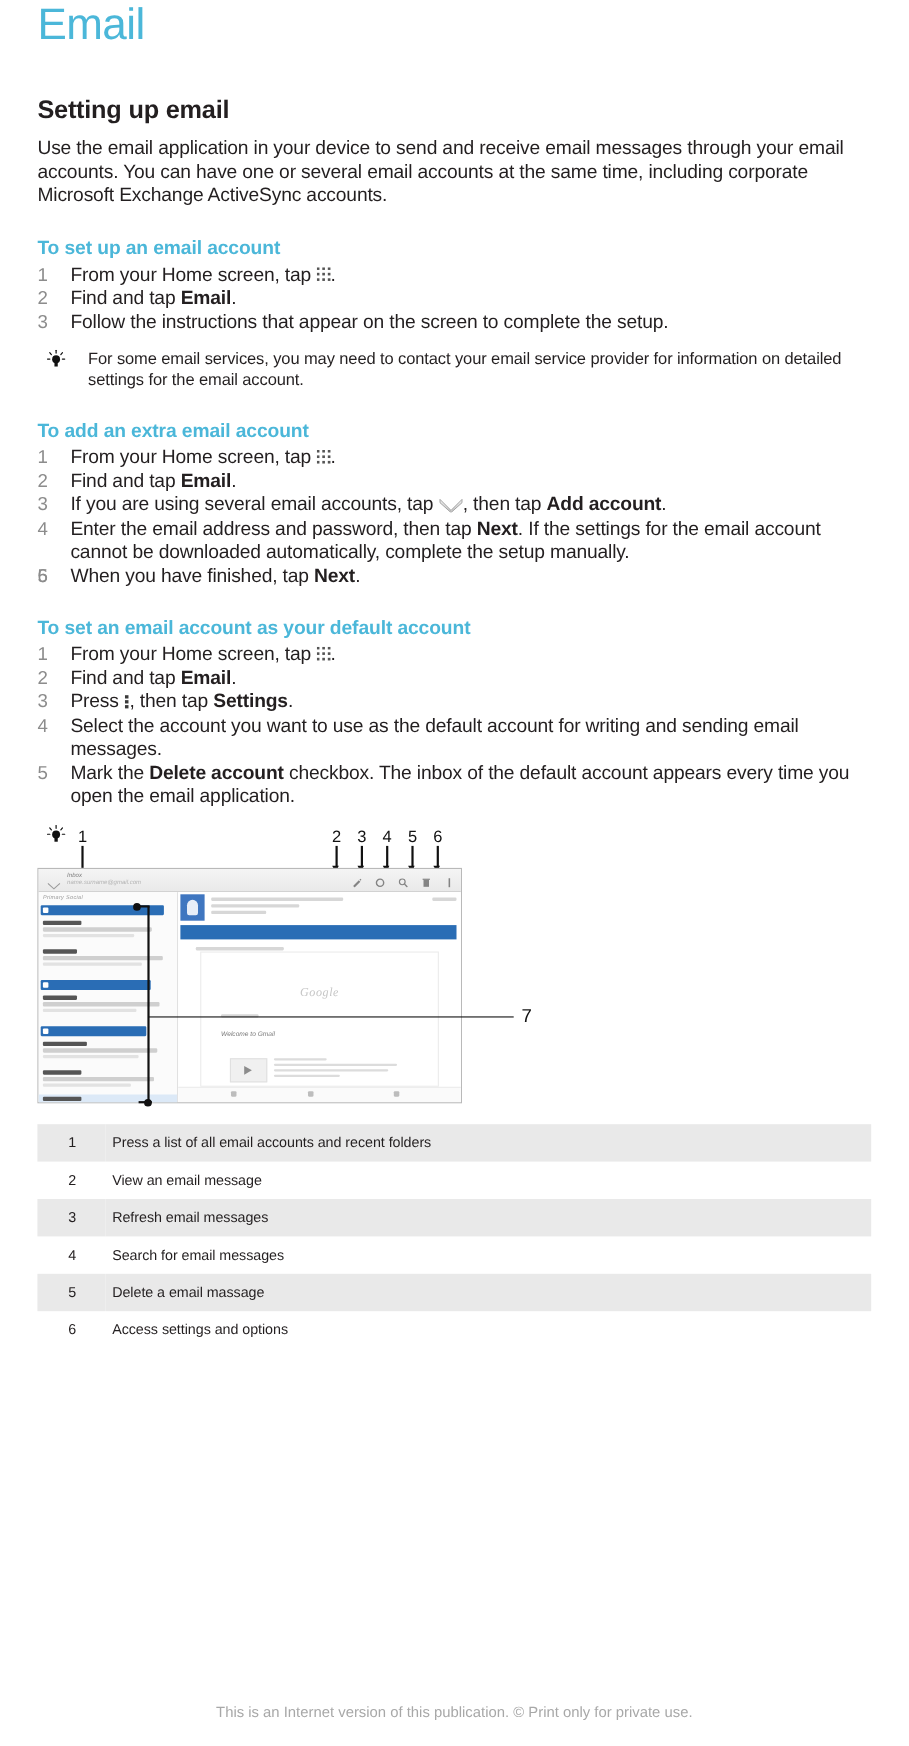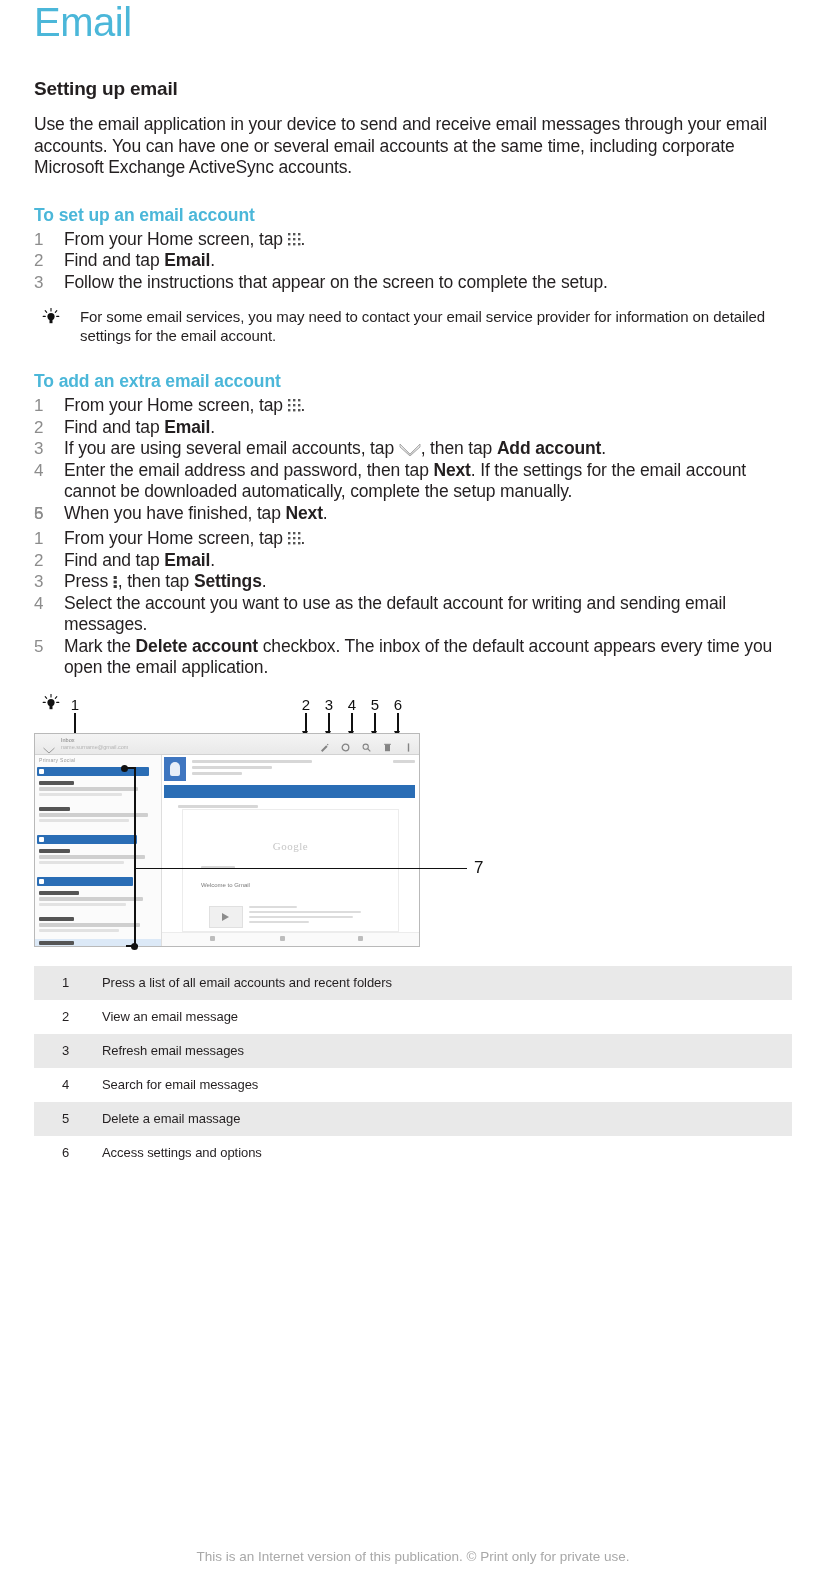--- a/index.html
+++ b/index.html
@@ -30,24 +30,24 @@
     line-height: 44px;
     font-weight: 400;
     letter-spacing: -0.5px;
     margin: 0;
     padding-top: 0px;
     height: 48px;
   }
 
   
   h2.section-heading {
-    font-size: 19px;
+    font-size: 23px;
     line-height: 26px;
     font-weight: bold;
-    margin: 28px 0 0 0;
+    margin: 38px 0 0 0;
     letter-spacing: -0.2px;
     color: #231f20;
   }
   h3.sub-heading {
     font-size: 17.5px;
     line-height: 20px;
     font-weight: bold;
     color: #4BB7D9;
     margin: 26px 0 0 0;
     letter-spacing: -0.1px;
@@ -173,20 +173,21 @@
 
   .shot {
     position: absolute;
     left: 0;
     top: 40px;
     width: 384px;
     height: 212px;
     border: 1px solid #b9b9b9;
     background: #fdfdfd;
     overflow: hidden;
+    font-style: italic;
   }
   .shot-topbar {
     position: absolute;
     left: 0; top: 0;
     width: 100%;
     height: 20px;
     background: linear-gradient(#f4f4f4, #e9e9e9);
     border-bottom: 1px solid #d2d2d2;
   }
   .shot-topbar .acct {
@@ -509,20 +510,21 @@
     </li>
     <li>
       <span class="num">5</span>
     </li>
     <li>
       <span class="num">6</span>
       <span>When you have finished, tap </span><b>Next</b><span>.</span>
     </li>
   </ol>
 
+  <h3 class="sub-heading">To set an email account as your default account</h3>
   <ol class="steps">
     <li>
       <span class="num">1</span>
       <span>From your Home screen, tap </span><span class="ico ico-grid"><svg viewBox="0 0 13 13" width="13" height="13">
             <g fill="#555">
               <rect x="0" y="0" width="2.4" height="2.4"></rect>
               <rect x="5" y="0" width="2.4" height="2.4"></rect>
               <rect x="10" y="0" width="2.4" height="2.4"></rect>
               <rect x="0" y="5" width="2.4" height="2.4"></rect>
               <rect x="5" y="5" width="2.4" height="2.4"></rect>

